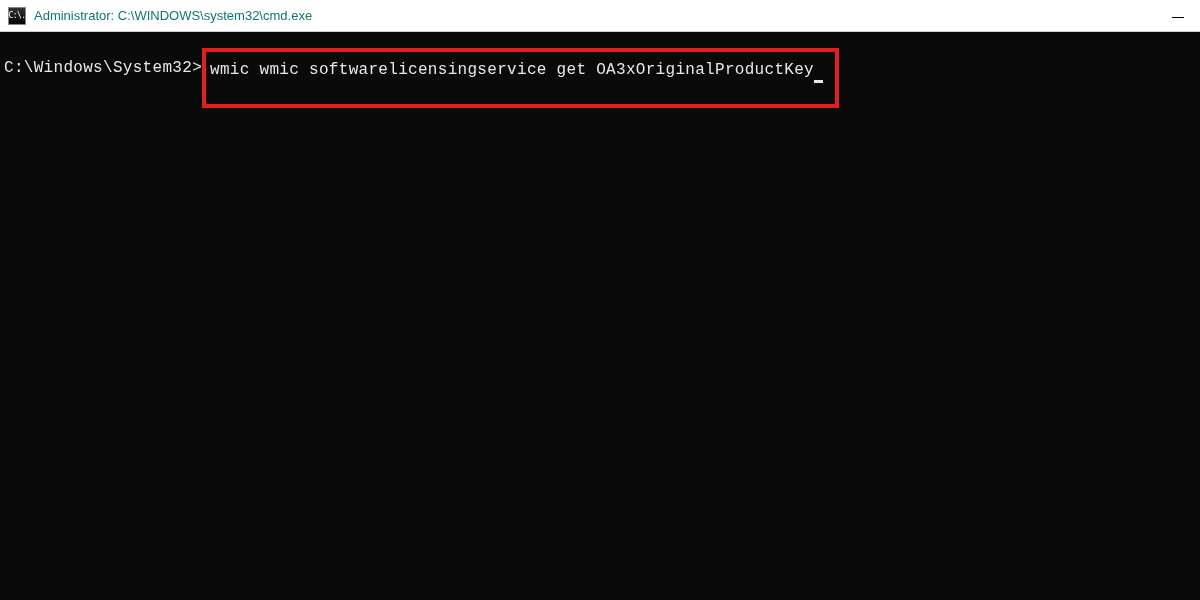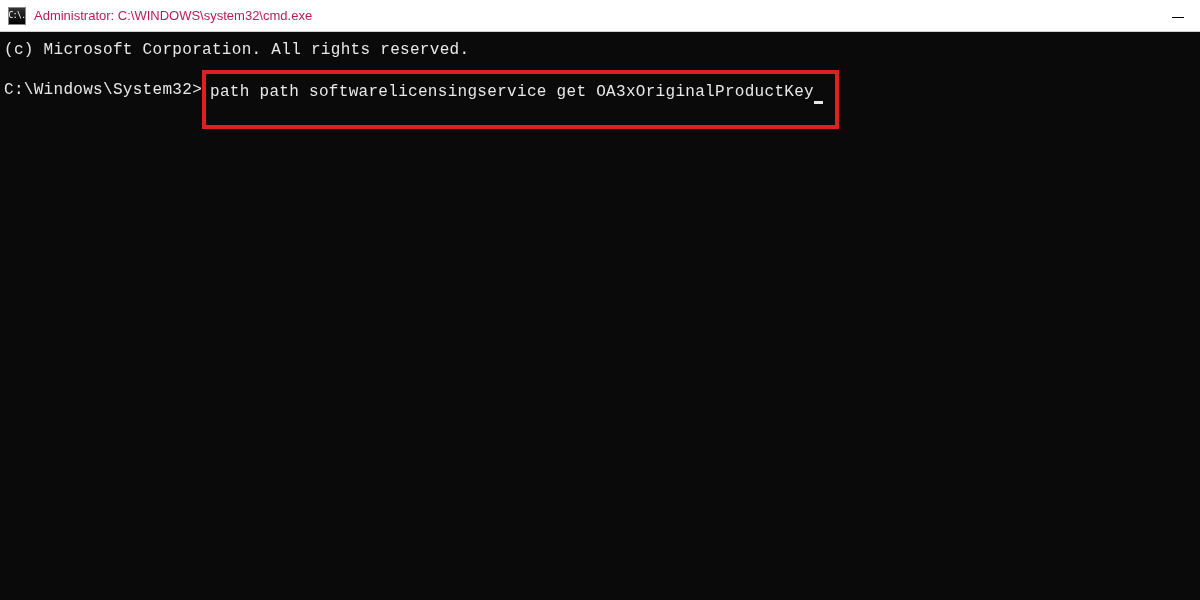--- a/index.html
+++ b/index.html
@@ -35,21 +35,21 @@
     }
     .cmd-icon-inner {
       font-size: 8px;
       color: #fff;
       font-family: monospace;
       line-height: 1;
       letter-spacing: -0.5px;
     }
     .title-text {
       font-size: 13px;
-      color: #be185d;
+      color: #0f766e;
       flex: 1;
     }
     .titlebar-controls {
       display: flex;
       gap: 24px;
       padding-right: 8px;
     }
     .min-icon {
       width: 12px;
       height: 1px;
@@ -104,18 +104,17 @@
   </div>
   <div class="title-text">Administrator: C:\WINDOWS\system32\cmd.exe</div>
   <div class="titlebar-controls">
     <div>
       <div class="min-icon"></div>
     </div>
   </div>
 </div>
 
 <div class="terminal">
-  <div class="terminal-line">(c) Microsoft Corporation. All rights reserved.</div>
   <div class="prompt-line">
     <span class="prompt-path">C:\Windows\System32&gt;</span>
-      <span class="highlighted-command"><span>path path softwarelicensingservice get OA3xOriginalProductKey</span><span class="cursor"></span></span>
+      <span class="highlighted-command"><span>wmic wmic softwarelicensingservice get OA3xOriginalProductKey</span><span class="cursor"></span></span>
   </div>
 </div>
 
 </body></html>

